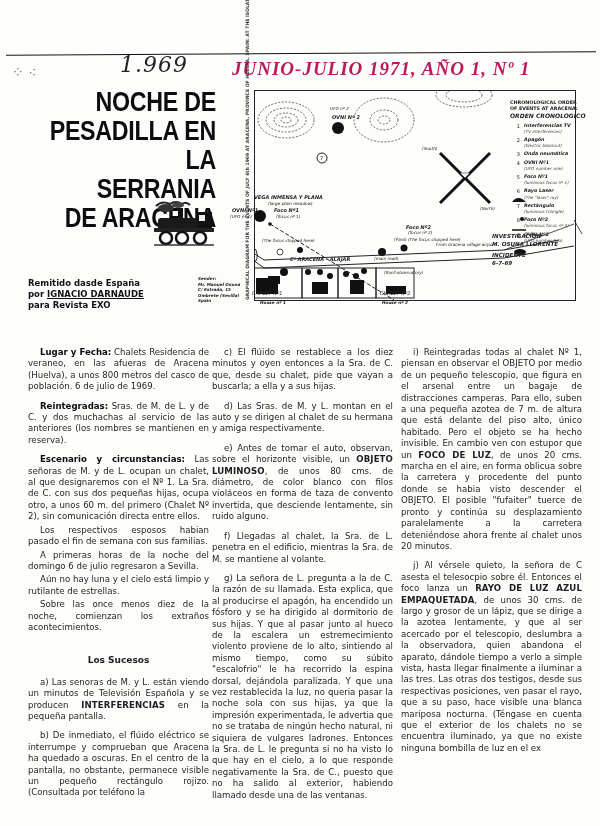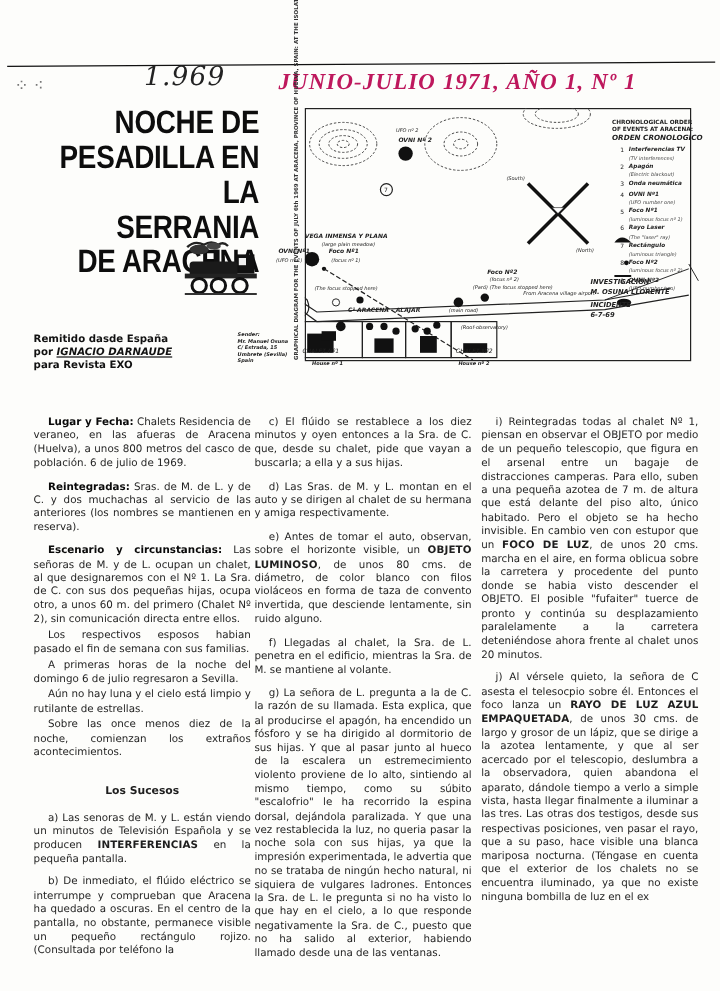--- a/index.html
+++ b/index.html
@@ -14,21 +14,21 @@
   .smudge { position: absolute; left: 12px; top: 64px; width: 50px; height: 22px; font-size: 14px; color: #777; }
 
   .title { position: absolute; left: 16px; top: 88px; width: 200px; text-align: right;
     font-family: "Liberation Sans", sans-serif; font-weight: bold; font-size: 27px; line-height: 29px;
     letter-spacing: -0.3px; transform: scaleX(0.86); transform-origin: right top; color: #0d0d0d; }
   .title span { display: block; }
 
   .train { position: absolute; left: 152px; top: 198px; width: 64px; height: 50px; }
 
   .credits { position: absolute; left: 28px; top: 278px; font-size: 8.5px; font-weight: bold; line-height: 11px; color: #111; }
-  .credits .author { text-decoration: underline; font-style: italic; }
+  .credits .author { text-decoration: underline; }
 
   .map { position: absolute; left: 254px; top: 90px; width: 346px; height: 212px; }
   .map-frame { position: absolute; left: 0; top: 0; width: 320px; height: 209px; border: 1.5px solid #222; border-right: 1.5px solid #222; }
   .map-vert { position: absolute; left: -16px; top: 0; width: 14px; height: 210px; }
   .map-vert span { position: absolute; left: 2px; bottom: 0; transform-origin: left bottom; transform: rotate(-90deg) translate(0, 10px); white-space: nowrap; font-size: 4.6px; font-weight: bold; color: #333; width: 210px; }
   .legend { position: absolute; left: 256px; top: 10px; width: 90px; font-size: 4.8px; line-height: 6.2px; color: #222; }
   .legend .lh { font-weight: bold; }
   .legend .orden { font-weight: bold; font-style: italic; font-size: 6px; margin: 1px 0 3px; }
   .legend .it { margin-bottom: 2px; padding-left: 14px; position: relative; }
   .legend .it b { font-style: italic; }

